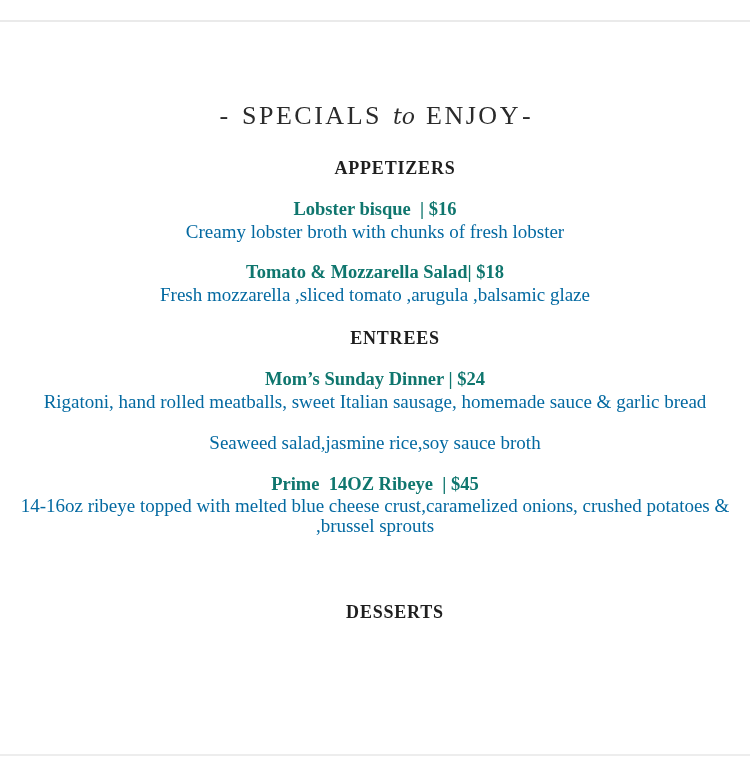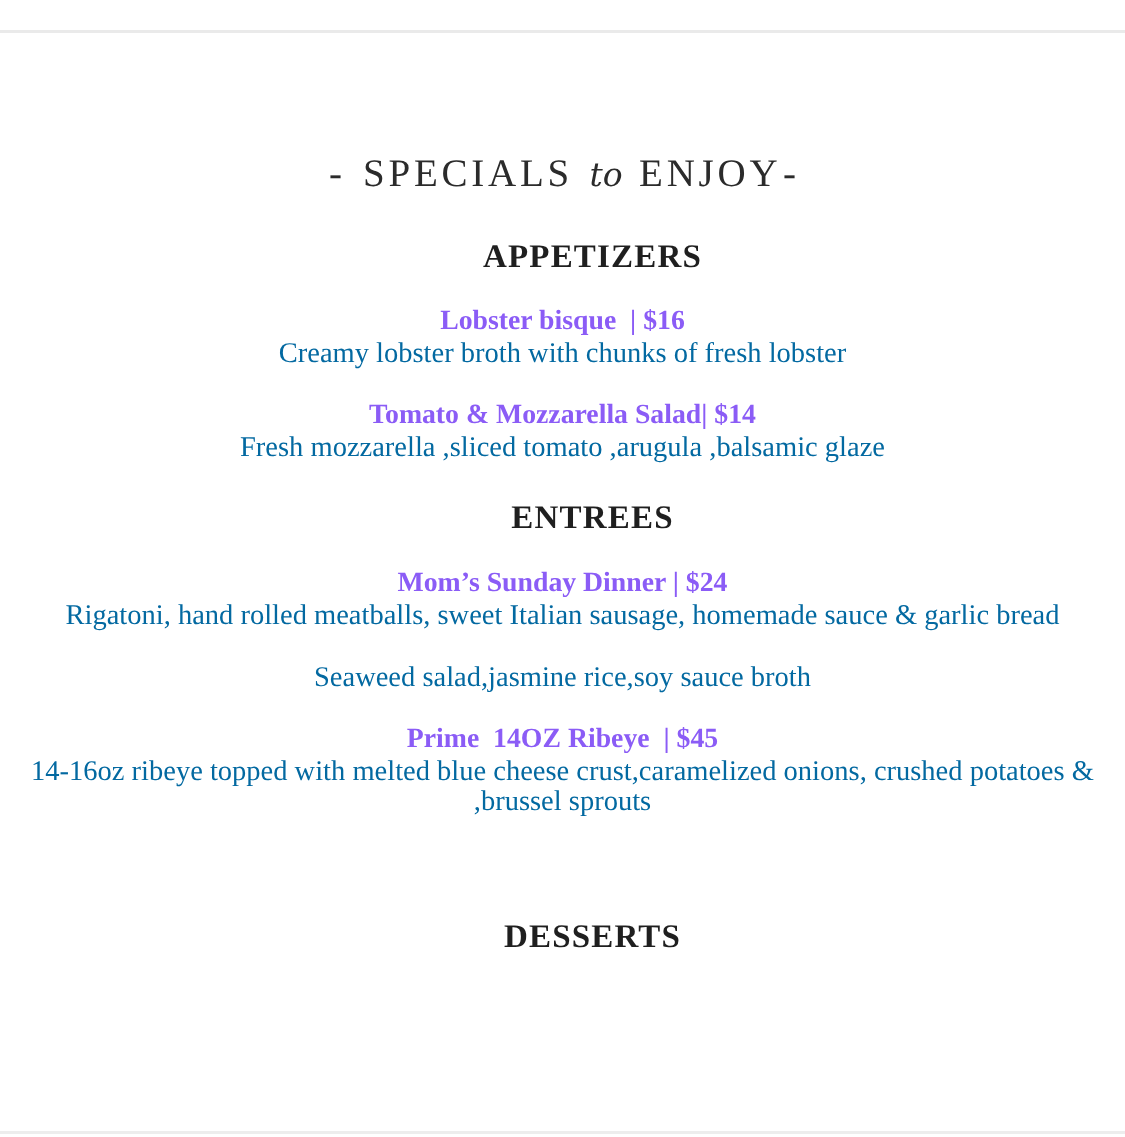--- a/index.html
+++ b/index.html
@@ -48,36 +48,36 @@
   .page-title .t-script {
     font-style: italic;
     font-family: "DejaVu Serif", serif;
     font-size: 22px;
     letter-spacing: 0;
     margin: 0 2px;
   }
 
   .section-header {
     margin: 4px;
-    font-size: 22px;
+    font-size: 18px;
     font-weight: 700;
     letter-spacing: 0.8px;
     color: #1f1f1f;
     line-height: 1.15;
     padding-left: 40px;
   }
   .section-header.appetizers { margin-top: 27px; }
   .section-header.entrees    { margin-top: 23px; }
   .section-header.desserts   { margin-top: 66px; }
 
   .menu-item { margin-top: 21px; }
   .item-title {
     font-size: 18.5px;
     font-weight: 700;
-    color: #8b5cf6;
+    color: #0f766e;
     line-height: 1.15;
     white-space: pre-wrap;
   }
   .item-desc {
     font-size: 19px;
     font-weight: 400;
     color: #0369a1;
     line-height: 1.05;
     margin: 1px auto 0;
     max-width: 748px;
@@ -96,21 +96,21 @@
 
     <h2 class="section-header appetizers">APPETIZERS</h2>
     <div class="section-body">
 
       <div class="menu-item">
         <div class="item-title"><span>Lobster bisque</span><span>  | </span><span>$16</span></div>
         <div class="item-desc">Creamy lobster broth with chunks of fresh lobster</div>
       </div>
 
       <div class="menu-item">
-        <div class="item-title"><span>Tomato &amp; Mozzarella Salad</span><span>| </span><span>$14</span></div>
+        <div class="item-title"><span>Tomato &amp; Mozzarella Salad</span><span>| </span><span>$18</span></div>
         <div class="item-desc">Fresh mozzarella ,sliced tomato ,arugula ,balsamic glaze</div>
       </div>
 
     </div>
 
     <h2 class="section-header entrees">ENTREES</h2>
     <div class="section-body">
 
       <div class="menu-item">
         <div class="item-title"><span>Mom’s Sunday Dinner</span><span> | </span><span>$24</span></div>

